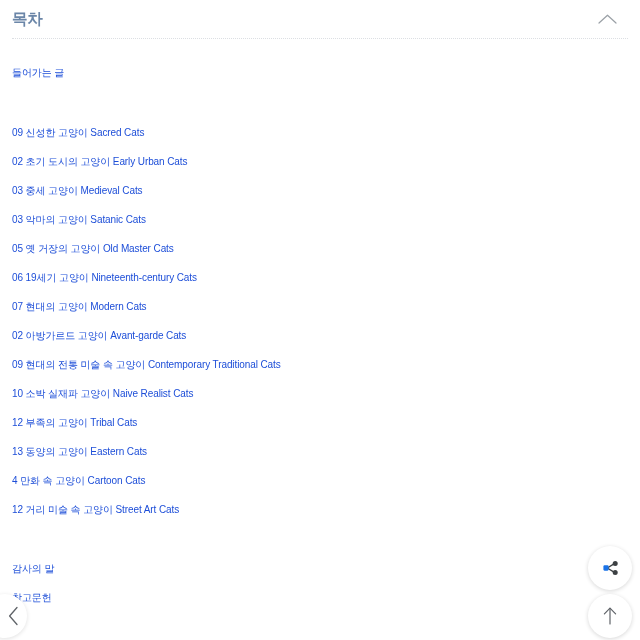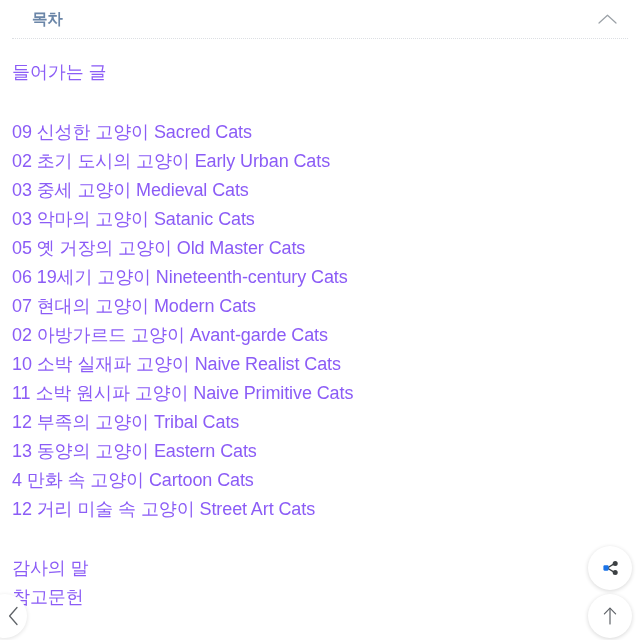--- a/index.html
+++ b/index.html
@@ -17,21 +17,20 @@
   }
 
   
   .toc-panel {
     position: absolute;
     top: 0;
     left: 0;
     width: 640px;
     height: 640px;
     box-sizing: border-box;
-    padding-left: 20px;
   }
 
   .toc-header {
     position: relative;
     height: 38px;
     padding: 0 12px;
     display: flex;
     align-items: center;
     justify-content: space-between;
   }
@@ -76,22 +75,22 @@
   .toc-body {
     position: absolute;
     top: 48px;
     left: 0;
     right: 0;
     padding: 0 12px;
     box-sizing: border-box;
   }
 
   .toc-entry {
-    font-size: 18px;
-    color: #8b5cf6;
+    font-size: 10px;
+    color: #1d4ed8;
     line-height: 29px;
     height: 29px;
     white-space: nowrap;
     letter-spacing: -0.1px;
     cursor: pointer;
   }
 
   .toc-entry.lead {
     margin-top: 10px;
   }
@@ -164,22 +163,22 @@
     <div class="gap"></div>
 
     <div class="toc-entry">09 신성한 고양이 Sacred Cats</div>
     <div class="toc-entry">02 초기 도시의 고양이 Early Urban Cats</div>
     <div class="toc-entry">03 중세 고양이 Medieval Cats</div>
     <div class="toc-entry">03 악마의 고양이 Satanic Cats</div>
     <div class="toc-entry">05 옛 거장의 고양이 Old Master Cats</div>
     <div class="toc-entry">06 19세기 고양이 Nineteenth-century Cats</div>
     <div class="toc-entry">07 현대의 고양이 Modern Cats</div>
     <div class="toc-entry">02 아방가르드 고양이 Avant-garde Cats</div>
+    <div class="toc-entry">09 현대의 전통 미술 속 고양이 Contemporary Traditional Cats</div>
     <div class="toc-entry">10 소박 실재파 고양이 Naive Realist Cats</div>
-    <div class="toc-entry">11 소박 원시파 고양이 Naive Primitive Cats</div>
     <div class="toc-entry">12 부족의 고양이 Tribal Cats</div>
     <div class="toc-entry">13 동양의 고양이 Eastern Cats</div>
     <div class="toc-entry">4 만화 속 고양이 Cartoon Cats</div>
     <div class="toc-entry">12 거리 미술 속 고양이 Street Art Cats</div>
 
     <div class="gap-tail"></div>
 
     <div class="toc-entry">감사의 말</div>
     <div class="toc-entry">참고문헌</div>
 

